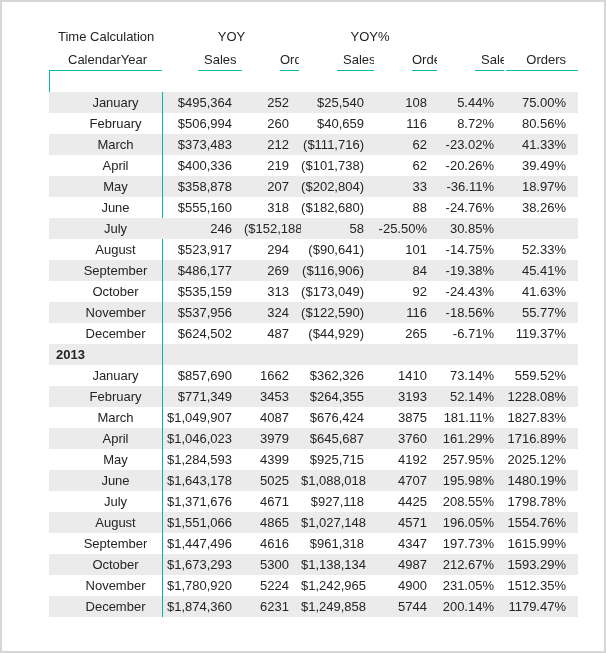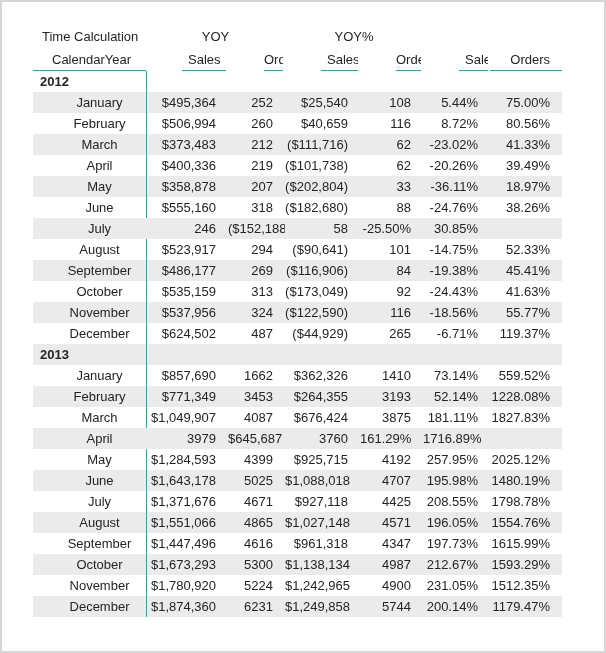--- a/index.html
+++ b/index.html
@@ -14,21 +14,21 @@
     background: #ffffff;
     font-family: "Liberation Sans", sans-serif;
   }
   .canvas {
     position: relative;
     width: 606px; height: 653px;
     border: 2px solid var(--frame);
     background: #ffffff;
     overflow: hidden;
   }
-  .table { position: absolute; left: 31px; top: 24px; width: 529px; }
+  .table { position: absolute; left: 47px; top: 24px; width: 529px; }
   .grid {
     display: grid;
     grid-template-columns: 113px 82px 57px 75px 63px 67px 72px;
   }
   .cell {
     font-size: 13px;
     color: var(--text);
     white-space: nowrap;
     overflow: hidden;
   }
@@ -64,21 +64,20 @@
       <div class="cell sub-sales gap">Sales</div>
       <div class="cell sub-orders gap">Orders</div>
       <div class="cell sub-sales gap">Sales</div>
       <div class="cell sub-orders gap">Orders</div>
       <div class="cell sub-sales gap">Sales</div>
       <div class="cell sub-orders">Orders</div>
     </div>
 
     <div>
         <div class="grid row year-row">
-    <div class="cell label-cell">2012</div>
     <div class="cell val accent-left"></div>
     <div class="cell val"></div>
     <div class="cell val"></div>
     <div class="cell val"></div>
     <div class="cell val"></div>
     <div class="cell val"></div>
   </div>
         <div class="grid row band month-row">
     <div class="cell label-cell">January</div>
     <div class="cell val accent-left">$495,364</div>
@@ -217,20 +216,21 @@
     <div class="cell label-cell">March</div>
     <div class="cell val accent-left">$1,049,907</div>
     <div class="cell val">4087</div>
     <div class="cell val">$676,424</div>
     <div class="cell val">3875</div>
     <div class="cell val">181.11%</div>
     <div class="cell val">1827.83%</div>
   </div>
         <div class="grid row band month-row">
     <div class="cell label-cell">April</div>
+    <div class="cell val accent-left">$1,046,023</div>
     <div class="cell val">3979</div>
     <div class="cell val">$645,687</div>
     <div class="cell val">3760</div>
     <div class="cell val">161.29%</div>
     <div class="cell val">1716.89%</div>
   </div>
         <div class="grid row month-row">
     <div class="cell label-cell">May</div>
     <div class="cell val accent-left">$1,284,593</div>
     <div class="cell val">4399</div>

